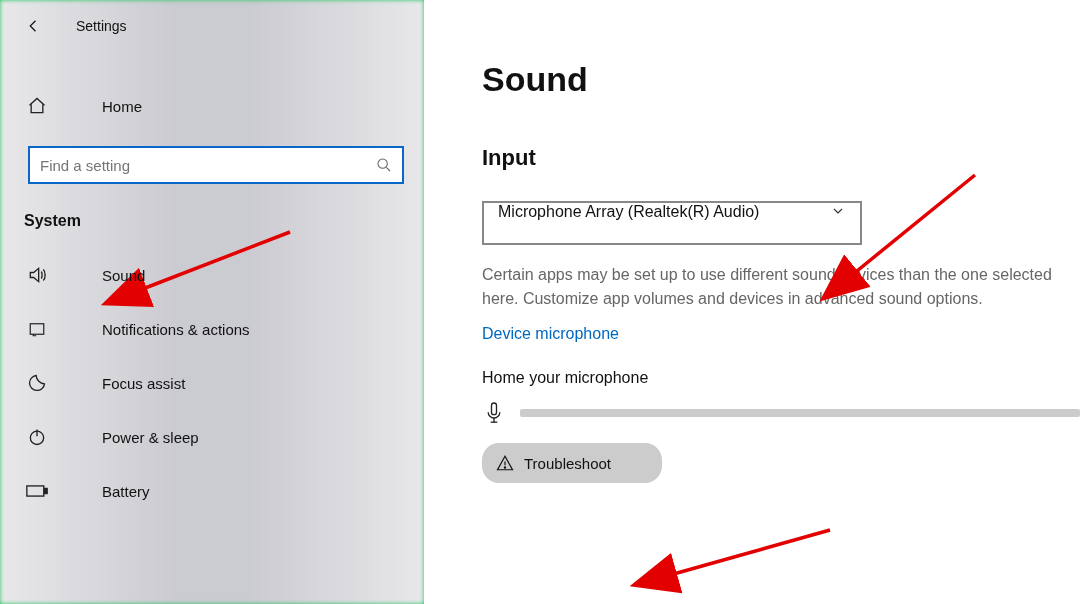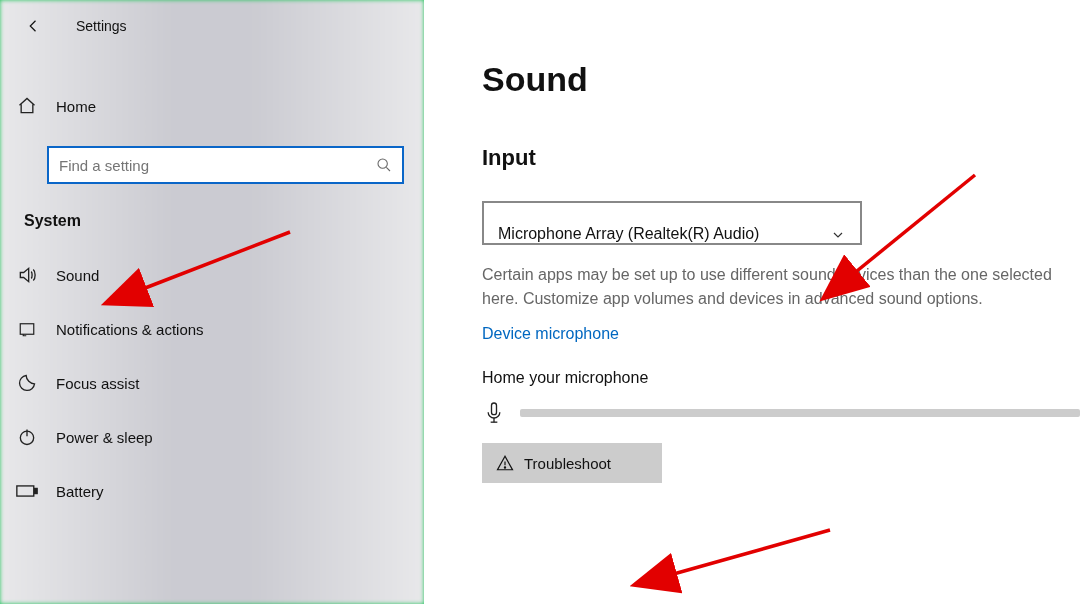--- a/index.html
+++ b/index.html
@@ -16,55 +16,55 @@
       linear-gradient(#e8e8ea, #e8e8ea);
     filter: blur(2px);
     z-index: 0;
   }
   .sidebar-inner { position: relative; z-index: 1; padding: 0; }
 
   .titlebar { display: flex; align-items: center; height: 52px; padding-left: 20px; }
   .back-btn { width: 28px; height: 28px; display: flex; align-items: center; justify-content: center; cursor: pointer; }
   .title { font-size: 14px; font-weight: 400; color: #111; margin-left: 28px; }
 
-  .home-row, .nav-row { display: flex; align-items: center; height: 52px; padding-left: 16px; cursor: pointer; }
+  .home-row, .nav-row { display: flex; align-items: center; height: 52px; padding-left: 26px; cursor: pointer; gap: 36px; }
   .home-row { margin-top: 28px; }
   .icon-slot { width: 22px; height: 22px; display: flex; align-items: center; justify-content: center; color: #222; }
   .row-label { font-size: 15px; color: #111; margin-left: 18px; }
 
-  .search-wrap { margin: 14px 20px 0 32px; padding-left: 15px; }
+  .search-wrap { margin: 14px 20px 0 13px; padding-left: 15px; }
   .search-box { width: 100%; height: 38px; border: 2px solid #0a66c8; background: #fff; display: flex; align-items: center; padding: 0 10px; }
   .search-input { flex: 1; border: none; outline: none; font-size: 15px; color: #555; background: transparent; }
   .search-icon { color: #555; }
 
   .section-head { font-size: 16px; font-weight: 700; color: #111; padding: 28px 0 10px 24px; }
 
   .nav-list { margin-top: 8px; }
   .nav-row { height: 54px; }
   .nav-row .row-label { font-size: 15px; }
 
   
   .main { flex: 1; padding: 60px 0 0 58px; background: #fff; position: relative; }
   .page-title { font-size: 34px; font-weight: 600; color: #111; margin-bottom: 46px; }
   .sub-title { font-size: 22px; font-weight: 600; color: #111; margin-bottom: 30px; }
   .field-label { font-size: 16px; color: #111; margin-bottom: 14px; }
 
-  .dropdown { width: 380px; height: 44px; border: 2px solid #888; background: #fff; display: flex; align-items: flex-end; padding: 0 14px; cursor: pointer; justify-content: space-between; }
+  .dropdown { width: 380px; height: 44px; border: 2px solid #888; background: #fff; display: flex; align-items: flex-start; padding: 0 14px; cursor: pointer; justify-content: space-between; }
   .dropdown span.val { font-size: 16px; color: #111; }
   .dropdown .chev { color: #333; }
 
   .para { font-size: 16px; color: #666; line-height: 1.5; margin-top: 18px; width: 590px; }
   .link { display: inline-block; color: #0067c0; font-size: 16px; margin-top: 14px; cursor: pointer; }
 
   .mic-section { margin-top: 26px; }
   .mic-row { display: flex; align-items: center; margin-top: 10px; }
   .mic-ico { width: 24px; height: 24px; display: flex; align-items: center; justify-content: center; color: #222; }
   .mic-bar { flex: 0 0 560px; height: 8px; background: #ccc; border-radius: 2px; margin-left: 14px; position: relative; }
 
-  .btn-trouble { margin-top: 18px; width: 180px; height: 40px; background: #ccc; display: flex; align-items: center; padding: 0 14px; cursor: pointer; }
+  .btn-trouble { margin-top: 18px; width: 180px; height: 40px; background: #ccc; display: flex; align-items: center; padding: 0 14px; cursor: pointer; border-radius: 17px; }
   .btn-trouble .lbl { font-size: 15px; color: #111; margin-left: 10px; }
 
   
   .overlay { position: absolute; inset: 0; pointer-events: none; }
 
   svg { display: block; }
 </style>
 </head>
 <body>
 

